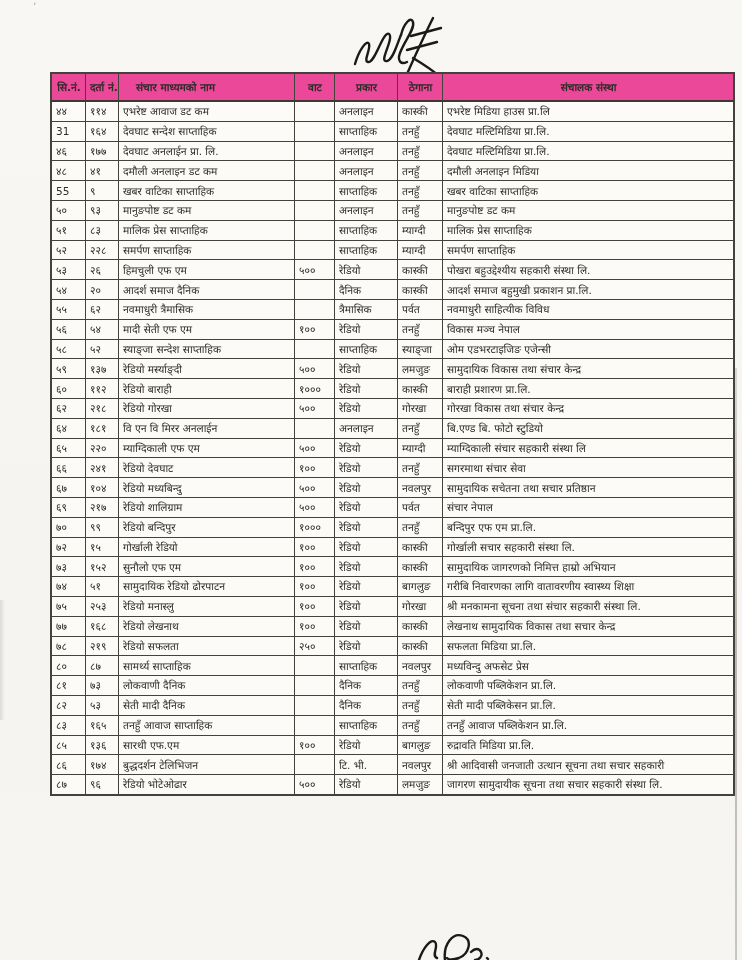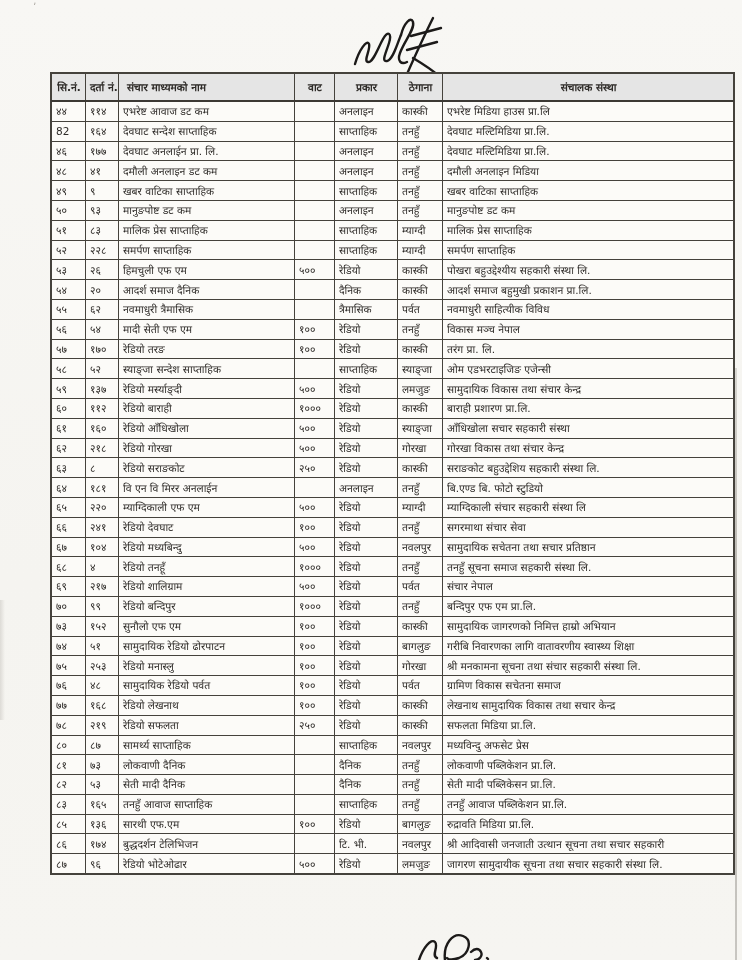--- a/index.html
+++ b/index.html
@@ -27,24 +27,24 @@
     box-shadow:0 0 0 1px #45423c;
   }
   table.media th,table.media td{
     border:1px solid #45423c;
     font-size:10.5px;line-height:1.15;
     padding:1px 3px 1px 4px;
     white-space:nowrap;overflow:hidden;
     vertical-align:middle;text-align:left;
   }
   table.media thead th{
-    height:24px;background:#e5e5e5;font-weight:bold;
+    height:24px;background:#ec4899;font-weight:bold;
     border-bottom:2px solid #3c3934;text-align:center;font-size:10.5px;
   }
-  table.media thead th.h-name{text-align:left;padding-left:8px;}
+  table.media thead th.h-name{text-align:left;padding-left:17px;}
   table.media tbody td{height:16.8px;}
   td.c0,td.c1{padding-left:5px;}
   td.c3{padding-left:6px;}
   td.c6{padding-left:6px;margin-left:8px;}
 </style>
 </head>
 <body>
 
 <div class="page">
 
@@ -86,21 +86,21 @@
         <tr>
           <td class="c0">४४</td>
           <td class="c1">११४</td>
           <td class="c2">एभरेष्ट आवाज डट कम</td>
           <td class="c3"></td>
           <td class="c4">अनलाइन</td>
           <td class="c5">कास्की</td>
           <td class="c6">एभरेष्ट मिडिया हाउस प्रा.लि</td>
         </tr>
         <tr>
-          <td class="c0">82</td>
+          <td class="c0">31</td>
           <td class="c1">१६४</td>
           <td class="c2">देवघाट सन्देश साप्ताहिक</td>
           <td class="c3"></td>
           <td class="c4">साप्ताहिक</td>
           <td class="c5">तनहुँ</td>
           <td class="c6">देवघाट मल्टिमिडिया प्रा.लि.</td>
         </tr>
         <tr>
           <td class="c0">४६</td>
           <td class="c1">१७७</td>
@@ -113,21 +113,21 @@
         <tr>
           <td class="c0">४८</td>
           <td class="c1">४१</td>
           <td class="c2">दमौली अनलाइन डट कम</td>
           <td class="c3"></td>
           <td class="c4">अनलाइन</td>
           <td class="c5">तनहुँ</td>
           <td class="c6">दमौली अनलाइन मिडिया</td>
         </tr>
         <tr>
-          <td class="c0">४९</td>
+          <td class="c0">55</td>
           <td class="c1">९</td>
           <td class="c2">खबर वाटिका साप्ताहिक</td>
           <td class="c3"></td>
           <td class="c4">साप्ताहिक</td>
           <td class="c5">तनहुँ</td>
           <td class="c6">खबर वाटिका साप्ताहिक</td>
         </tr>
         <tr>
           <td class="c0">५०</td>
           <td class="c1">९३</td>
@@ -183,29 +183,20 @@
           <td class="c6">नवमाधुरी साहित्यीक विविध</td>
         </tr>
         <tr>
           <td class="c0">५६</td>
           <td class="c1">५४</td>
           <td class="c2">मादी सेती एफ एम</td>
           <td class="c3">१००</td>
           <td class="c4">रेडियो</td>
           <td class="c5">तनहुँ</td>
           <td class="c6">विकास मञ्च नेपाल</td>
-        </tr>
-        <tr>
-          <td class="c0">५७</td>
-          <td class="c1">१७०</td>
-          <td class="c2">रेडियो तरङ</td>
-          <td class="c3">१००</td>
-          <td class="c4">रेडियो</td>
-          <td class="c5">कास्की</td>
-          <td class="c6">तरंग प्रा. लि.</td>
         </tr>
         <tr>
           <td class="c0">५८</td>
           <td class="c1">५२</td>
           <td class="c2">स्याङ्जा सन्देश साप्ताहिक</td>
           <td class="c3"></td>
           <td class="c4">साप्ताहिक</td>
           <td class="c5">स्याङ्जा</td>
           <td class="c6">ओम एडभरटाइजिङ एजेन्सी</td>
         </tr>
@@ -221,47 +212,29 @@
         <tr>
           <td class="c0">६०</td>
           <td class="c1">११२</td>
           <td class="c2">रेडियो बाराही</td>
           <td class="c3">१०००</td>
           <td class="c4">रेडियो</td>
           <td class="c5">कास्की</td>
           <td class="c6">बाराही प्रशारण प्रा.लि.</td>
         </tr>
         <tr>
-          <td class="c0">६१</td>
-          <td class="c1">१६०</td>
-          <td class="c2">रेडियो आँधिखोला</td>
-          <td class="c3">५००</td>
-          <td class="c4">रेडियो</td>
-          <td class="c5">स्याङ्जा</td>
-          <td class="c6">आँधिखोला सचार सहकारी संस्था</td>
-        </tr>
-        <tr>
           <td class="c0">६२</td>
           <td class="c1">२१८</td>
           <td class="c2">रेडियो गोरखा</td>
           <td class="c3">५००</td>
           <td class="c4">रेडियो</td>
           <td class="c5">गोरखा</td>
           <td class="c6">गोरखा विकास तथा संचार केन्द्र</td>
         </tr>
         <tr>
-          <td class="c0">६३</td>
-          <td class="c1">८</td>
-          <td class="c2">रेडियो सराङकोट</td>
-          <td class="c3">२५०</td>
-          <td class="c4">रेडियो</td>
-          <td class="c5">कास्की</td>
-          <td class="c6">सराङकोट बहुउद्देशिय सहकारी संस्था लि.</td>
-        </tr>
-        <tr>
           <td class="c0">६४</td>
           <td class="c1">१८१</td>
           <td class="c2">वि एन वि मिरर अनलाईन</td>
           <td class="c3"></td>
           <td class="c4">अनलाइन</td>
           <td class="c5">तनहुँ</td>
           <td class="c6">बि.एण्ड बि. फोटो स्टुडियो</td>
         </tr>
         <tr>
           <td class="c0">६५</td>
@@ -282,49 +255,49 @@
           <td class="c6">सगरमाथा संचार सेवा</td>
         </tr>
         <tr>
           <td class="c0">६७</td>
           <td class="c1">१०४</td>
           <td class="c2">रेडियो मध्यबिन्दु</td>
           <td class="c3">५००</td>
           <td class="c4">रेडियो</td>
           <td class="c5">नवलपुर</td>
           <td class="c6">सामुदायिक सचेतना तथा सचार प्रतिष्ठान</td>
-        </tr>
-        <tr>
-          <td class="c0">६८</td>
-          <td class="c1">४</td>
-          <td class="c2">रेडियो तनहूँ</td>
-          <td class="c3">१०००</td>
-          <td class="c4">रेडियो</td>
-          <td class="c5">तनहुँ</td>
-          <td class="c6">तनहुँ सूचना समाज सहकारी संस्था लि.</td>
         </tr>
         <tr>
           <td class="c0">६९</td>
           <td class="c1">२१७</td>
           <td class="c2">रेडियो शालिग्राम</td>
           <td class="c3">५००</td>
           <td class="c4">रेडियो</td>
           <td class="c5">पर्वत</td>
           <td class="c6">संचार नेपाल</td>
         </tr>
         <tr>
           <td class="c0">७०</td>
           <td class="c1">९९</td>
           <td class="c2">रेडियो बन्दिपुर</td>
           <td class="c3">१०००</td>
           <td class="c4">रेडियो</td>
           <td class="c5">तनहुँ</td>
           <td class="c6">बन्दिपुर एफ एम प्रा.लि.</td>
         </tr>
         <tr>
+          <td class="c0">७२</td>
+          <td class="c1">१५</td>
+          <td class="c2">गोर्खाली रेडियो</td>
+          <td class="c3">१००</td>
+          <td class="c4">रेडियो</td>
+          <td class="c5">कास्की</td>
+          <td class="c6">गोर्खाली सचार सहकारी संस्था लि.</td>
+        </tr>
+        <tr>
           <td class="c0">७३</td>
           <td class="c1">१५२</td>
           <td class="c2">सुनौलो एफ एम</td>
           <td class="c3">१००</td>
           <td class="c4">रेडियो</td>
           <td class="c5">कास्की</td>
           <td class="c6">सामुदायिक जागरणको निमित्त हाम्रो अभियान</td>
         </tr>
         <tr>
           <td class="c0">७४</td>
@@ -336,29 +309,20 @@
           <td class="c6">गरीबि निवारणका लागि वातावरणीय स्वास्थ्य शिक्षा</td>
         </tr>
         <tr>
           <td class="c0">७५</td>
           <td class="c1">२५३</td>
           <td class="c2">रेडियो मनास्लु</td>
           <td class="c3">१००</td>
           <td class="c4">रेडियो</td>
           <td class="c5">गोरखा</td>
           <td class="c6">श्री मनकामना सूचना तथा संचार सहकारी संस्था लि.</td>
-        </tr>
-        <tr>
-          <td class="c0">७६</td>
-          <td class="c1">४८</td>
-          <td class="c2">सामुदायिक रेडियो पर्वत</td>
-          <td class="c3">१००</td>
-          <td class="c4">रेडियो</td>
-          <td class="c5">पर्वत</td>
-          <td class="c6">ग्रामिण विकास सचेतना समाज</td>
         </tr>
         <tr>
           <td class="c0">७७</td>
           <td class="c1">१६८</td>
           <td class="c2">रेडियो लेखनाथ</td>
           <td class="c3">१००</td>
           <td class="c4">रेडियो</td>
           <td class="c5">कास्की</td>
           <td class="c6">लेखनाथ सामुदायिक विकास तथा सचार केन्द्र</td>
         </tr>

